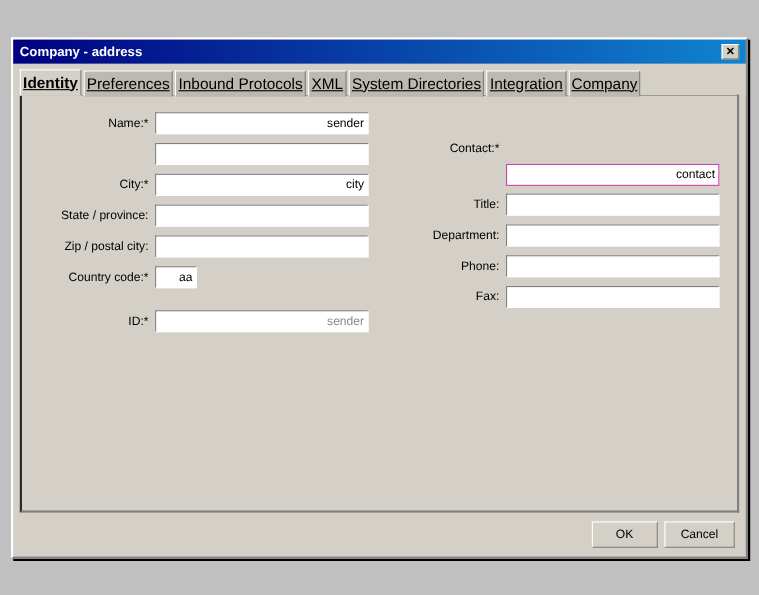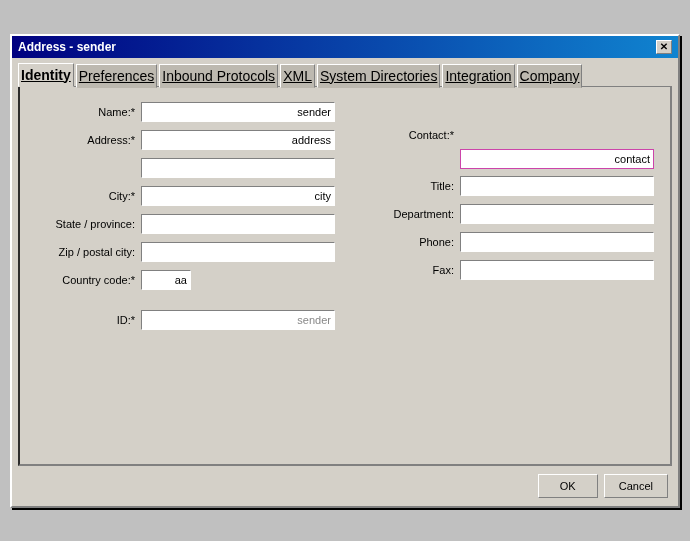--- a/index.html
+++ b/index.html
@@ -138,21 +138,21 @@
       text-align: right;
     }
 
     .form-input.active-input {
       border-color: #ff69b4 #ff69b4 #ff69b4 #ff69b4;
       border: 1px solid #cc44aa;
     }
 
     .form-input.small {
       flex: none;
-      width: 50px;
+      width: 38px;
     }
 
     .form-input.gray-text {
       color: #888;
     }
 
     .spacer-row {
       height: 6px;
     }
 
@@ -173,21 +173,21 @@
       min-width: 60px;
       height: 24px;
     }
   </style>
 </head>
 <body>
 
 <div class="dialog">
 
   <div class="title-bar">
-    <span class="title-bar-text">Address - sender</span>
+    <span class="title-bar-text">Company - address</span>
     <div class="title-bar-close">✕</div>
   </div>
 
   <div class="tabs-container">
     <div class="tab active">Identity</div>
     <div class="tab">Preferences</div>
     <div class="tab">Inbound Protocols</div>
     <div class="tab">XML</div>
     <div class="tab">System Directories</div>
     <div class="tab">Integration</div>
@@ -197,24 +197,20 @@
   <div class="content-area">
     <div class="form-grid">
 
       <div class="form-section">
 
         <div class="form-row">
           <label class="form-label">Name:*</label>
           <input class="form-input" type="text" value="sender" style="">
         </div>
 
-        <div class="form-row">
-          <label class="form-label">Address:*</label>
-          <input class="form-input" type="text" value="address" style="">
-        </div>
 
         <div class="form-row">
           <label class="form-label"></label>
           <input class="form-input" type="text" value="" style="">
         </div>
 
         <div class="form-row">
           <label class="form-label">City:*</label>
           <input class="form-input" type="text" value="city" style="">
         </div>

